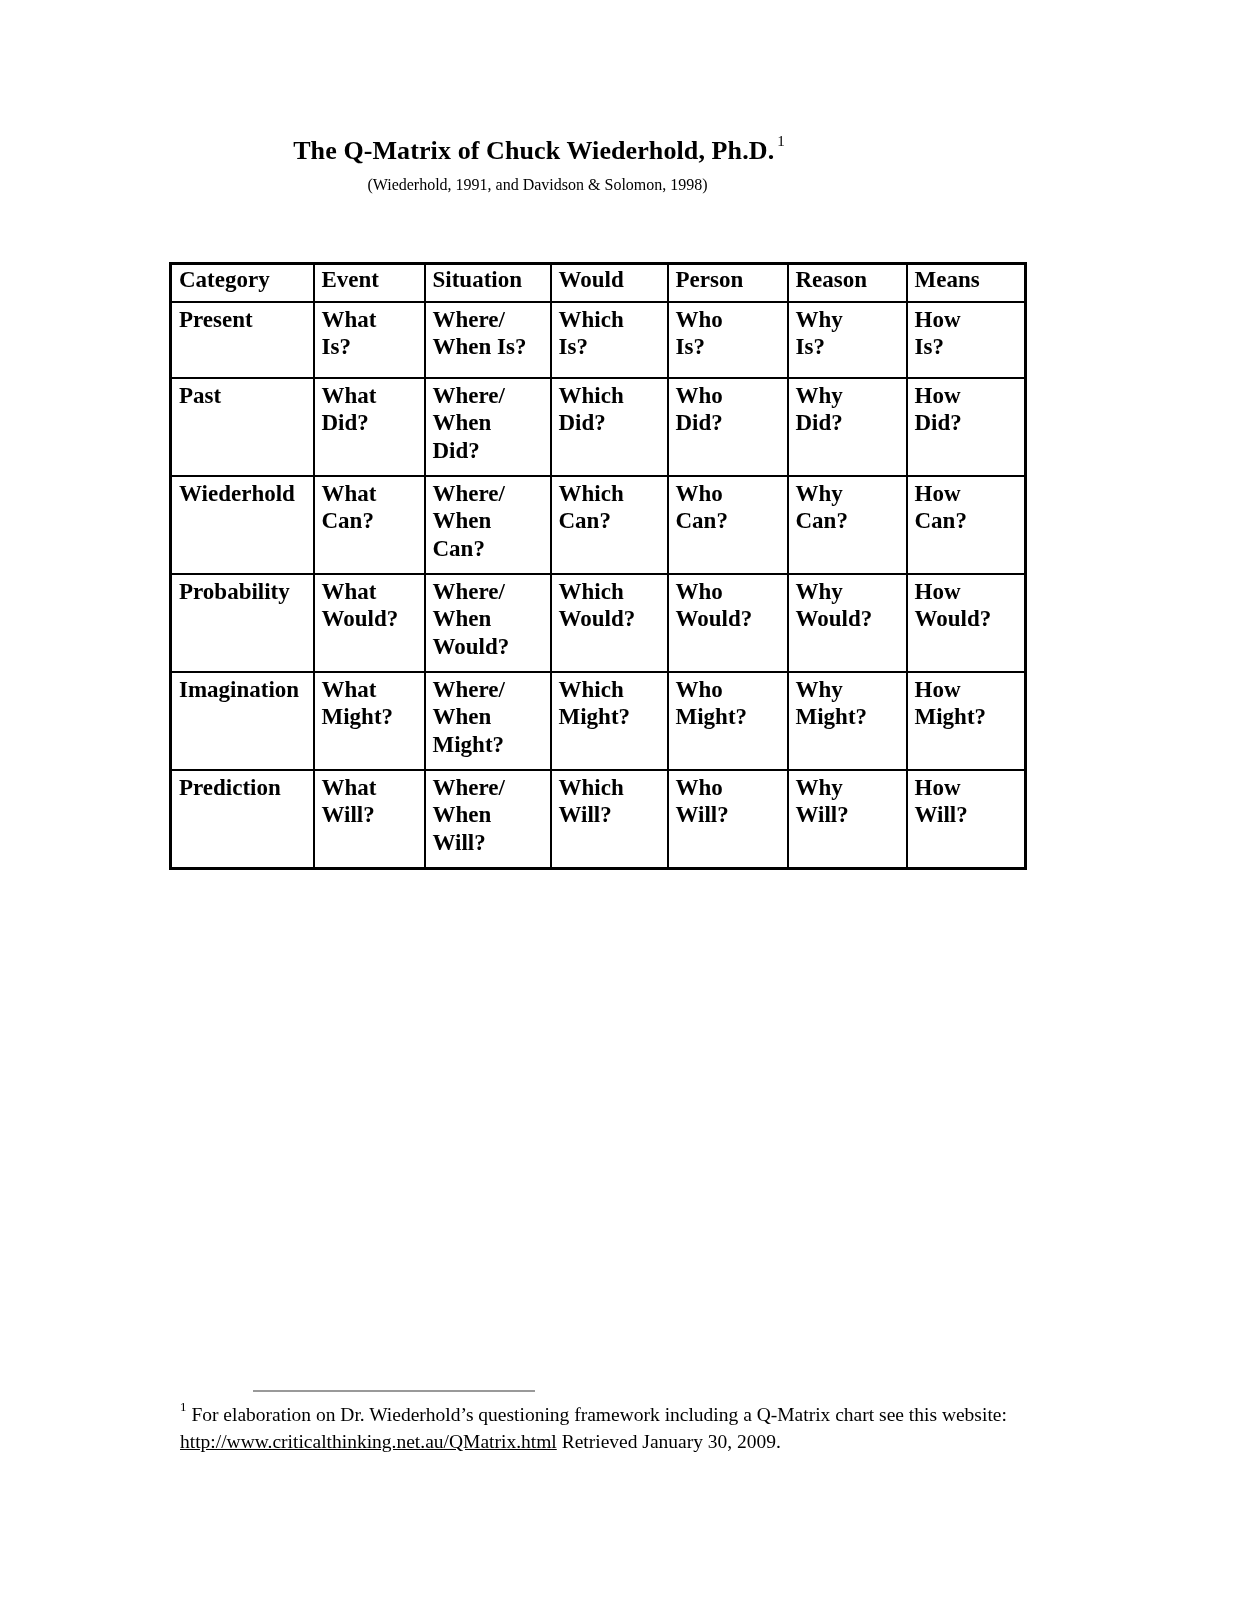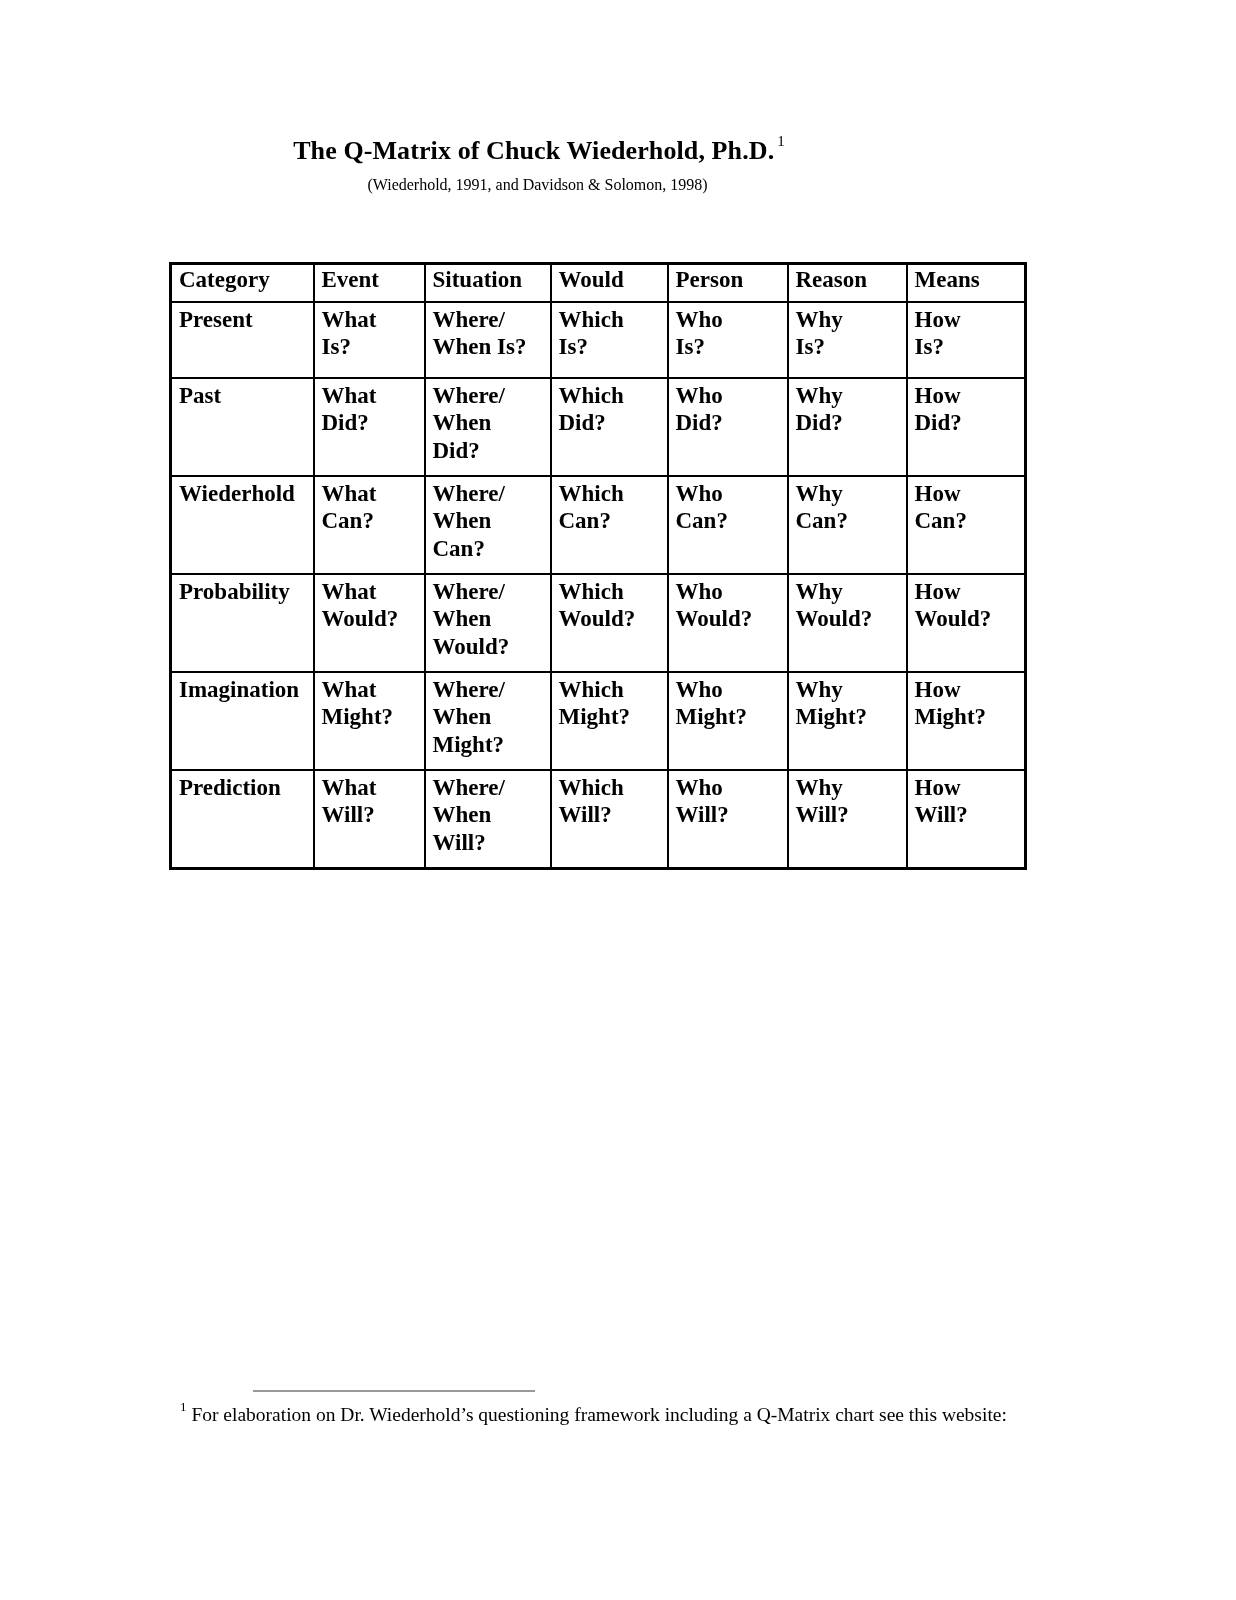--- a/index.html
+++ b/index.html
@@ -333,15 +333,16 @@
               <span class="cell-line">Will?</span>
             </td>
           </tr>
         </tbody>
     </table>
   </div>
 
   <div class="footnote-rule"></div>
   <div class="footnote">
     <span class="fn-line"><span class="fn-marker">1</span> <span>For elaboration on Dr. Wiederhold’s questioning framework including a Q-Matrix chart see this website:</span></span>
+    <span class="fn-line"><a class="fn-url" href="#" style="color:#000;">http://www.criticalthinking.net.au/QMatrix.html</a><span> Retrieved January 30, 2009.</span></span>
   </div>
 
 </div>
 
 </body></html>

